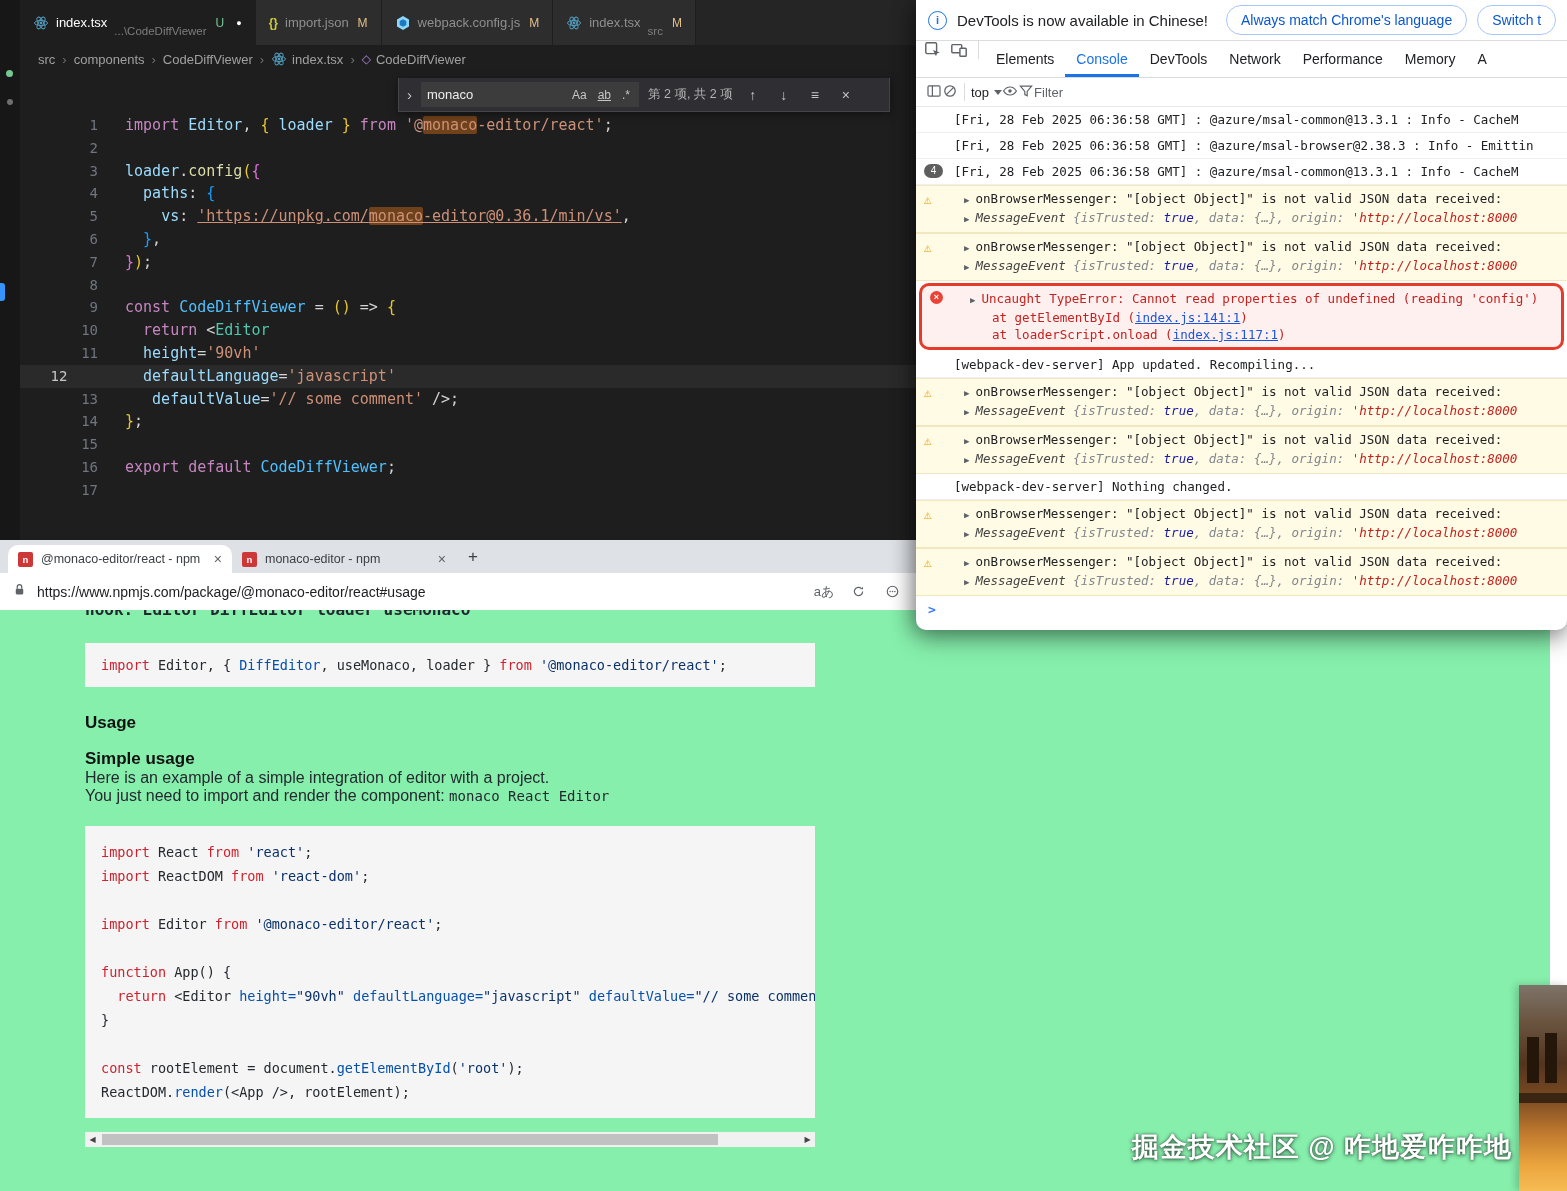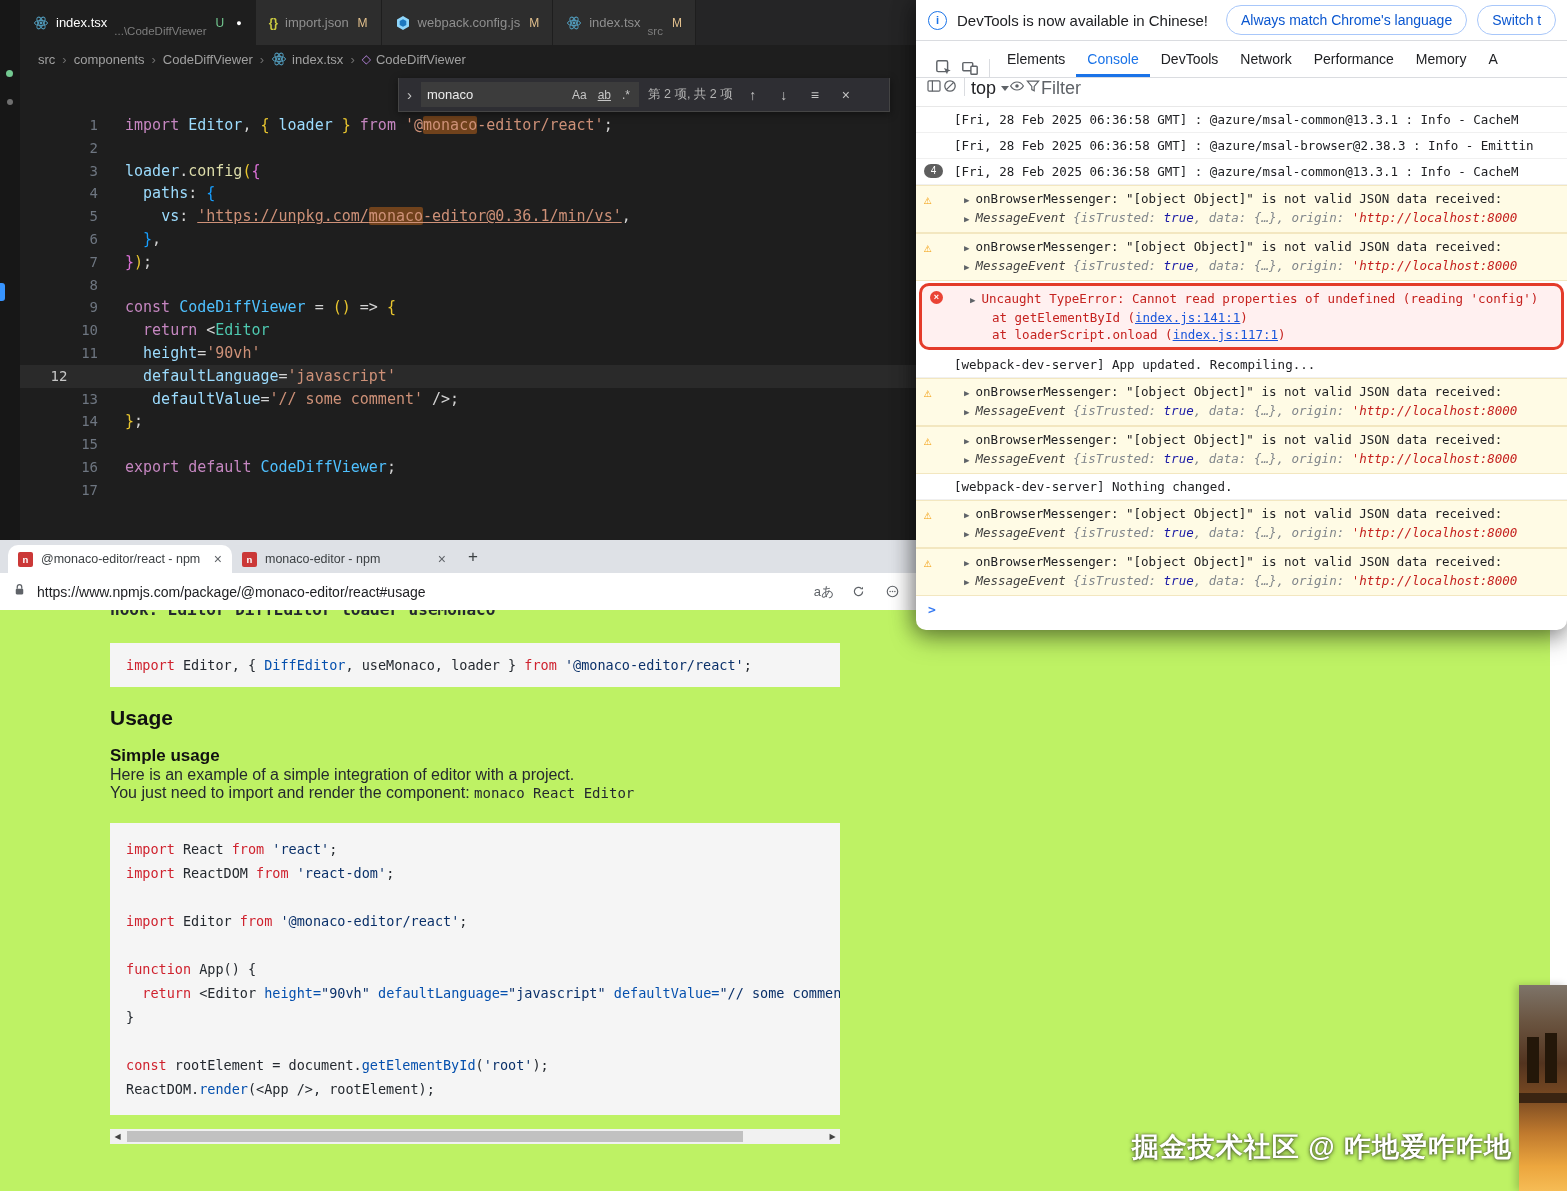--- a/index.html
+++ b/index.html
@@ -52,28 +52,28 @@
   .find-opt.u{text-decoration:underline;}
   .find-count{color:#b3b3b3;font-size:12.5px;white-space:nowrap;}
   .find-btn{color:#c5c5c5;width:22px;text-align:center;font-size:14px;}
 
   
   .devtools{position:absolute;left:916px;top:0;width:651px;height:630px;background:#fff;border-radius:0 0 10px 10px;box-shadow:-4px 2px 20px rgba(0,0,0,.3),0 8px 26px rgba(0,0,0,.35);overflow:hidden;z-index:20;}
   .dt-notice{height:40px;display:flex;align-items:center;gap:10px;padding:0 12px;border-bottom:1px solid #dadce0;white-space:nowrap;overflow:hidden;}
   .i-info{width:17px;height:17px;border-radius:50%;border:1.8px solid #1a73e8;color:#1a73e8;font-size:11px;font-weight:bold;display:grid;place-items:center;flex-shrink:0;}
   .dt-notice-text{font-size:15px;color:#202124;margin-right:8px;}
   .dt-pill{border:1.2px solid #a8c7fa;color:#0b57d0;font-size:14px;padding:6px 14px;border-radius:18px;white-space:nowrap;flex-shrink:0;}
-  .dt-tabs{height:36px;display:flex;align-items:flex-end;border-bottom:1px solid #dadce0;padding-left:15px;}
+  .dt-tabs{height:36px;display:flex;align-items:flex-start;border-bottom:1px solid #dadce0;padding-left:4px;}
   .dt-ticon{width:26px;display:grid;place-items:center;}
   .dt-ticon svg{width:18px;height:18px;}
   .dt-sep{width:1px;height:18px;background:#dadce0;margin:0 6px;}
   .dt-tabs-list{display:flex;height:100%;}
   .dt-tab{padding:0 11px;font-size:14px;color:#202124;display:flex;align-items:center;white-space:nowrap;}
   .dt-tab.active{color:#1a73e8;box-shadow:inset 0 -3px 0 #1a73e8;}
-  .dt-ctoolbar{height:28px;display:flex;align-items:flex-start;padding:0 10px;border-bottom:1px solid #e8e8e8;color:#5f6368;font-size:18px;}
+  .dt-ctoolbar{height:28px;display:flex;align-items:center;padding:0 10px;border-bottom:1px solid #e8e8e8;color:#5f6368;font-size:13px;}
   .dt-ctoolbar svg{width:16px;height:16px;}
   .dt-top{display:flex;align-items:center;gap:5px;color:#202124;}
   .caret{width:0;height:0;border-left:4px solid transparent;border-right:4px solid transparent;border-top:5px solid #5f6368;}
   .dt-console{font-family:"DejaVu Sans Mono",monospace;font-size:12.5px;}
   .dt-row{display:flex;padding:4px 8px;border-bottom:1px solid #f0f0f0;line-height:17px;}
   .dt-gutter{width:30px;display:flex;align-items:flex-start;gap:4px;flex-shrink:0;padding-top:1px;}
   .dt-row.warning .dt-gutter,.dt-row.error .dt-gutter{width:40px;}
   .dt-body{flex:1;min-width:0;}
   .dt-line{white-space:nowrap;overflow:hidden;color:#202124;}
   .tri{color:#5f6368;font-size:9px;margin-right:6px;}
@@ -102,32 +102,32 @@
   .br-tab.active{background:#fff;}
   .br-tab .fav{width:15px;height:15px;background:#cb3837;color:#fff;font-weight:bold;font-size:9.5px;display:grid;place-items:center;border-radius:2px;flex-shrink:0;}
   .br-tab .ttl{flex:1;white-space:nowrap;overflow:hidden;}
   .br-tab .x{color:#5f6368;font-size:14px;}
   .br-newtab{width:26px;text-align:center;color:#3c4043;font-size:17px;align-self:center;margin-left:4px;}
   .br-toolbar{height:37px;background:#fff;border-bottom:1px solid #e4e4e4;}
   .br-toolbar-inner{width:916px;height:100%;display:flex;align-items:center;padding:0 12px;gap:10px;box-sizing:border-box;}
   .br-toolbar svg{width:15px;height:15px;flex-shrink:0;}
   .br-url{font-size:14px;color:#202124;flex:1;white-space:nowrap;overflow:hidden;}
   .br-icon{color:#5f6368;font-size:13px;flex-shrink:0;display:grid;place-items:center;width:24px;}
-  .br-page{position:absolute;top:70px;left:0;right:17px;bottom:0;overflow:hidden;padding-left:110px;background:#bef264;}
+  .br-page{position:absolute;top:70px;left:0;right:17px;bottom:0;overflow:hidden;padding-left:85px;background:#86efac;}
   .clip-head{height:10px;overflow:hidden;position:relative;width:730px;}
   .clip-head .inner{margin-top:-10px;font-family:"DejaVu Sans Mono",monospace;font-weight:bold;font-size:16px;color:#24292f;white-space:nowrap;}
   .npm-code{background:#f5f5f5;width:730px;font-family:"DejaVu Sans Mono",monospace;font-size:13.5px;line-height:24px;overflow:hidden;box-sizing:border-box;}
   .npm-code .line{height:24px;white-space:pre;}
   .npm-code .tk-red{color:#cf222e;}
   .npm-code .tk-blue{color:#0550ae;}
   .npm-code .tk-navy{color:#0a3069;}
   .npm-code .tk-pl{color:#24292f;}
   #npm-code1{margin-top:23px;padding:10px 16px;height:44px;}
   #npm-code2{margin-top:21px;padding:14px 16px;height:292px;}
-  .usage-h2{font-size:21px;font-weight:bold;color:#111;margin:19px 0 0;}
+  .usage-h2{font-size:17px;font-weight:bold;color:#111;margin:26px 0 0;}
   .usage-h3{font-size:17px;font-weight:bold;color:#111;margin:16px 0 0;}
   .br-page p{font-size:16px;color:#24292f;margin:0;}
   .p1{margin-top:23px;}
   .p2{margin-top:11px;}
   .inline-code{font-family:"DejaVu Sans Mono",monospace;font-size:14px;}
   .hscroll{width:730px;height:15px;margin-top:14px;display:flex;align-items:center;background:#f1f1f1;}
   .hs-arrow{width:15px;text-align:center;font-size:8px;color:#444;line-height:15px;}
   .hs-track{flex:1;position:relative;height:100%;}
   .hs-thumb{position:absolute;left:2px;top:2px;bottom:2px;width:88%;background:#c1c1c1;}
   .br-vscroll{position:absolute;right:0;top:630px;width:17px;bottom:0;background:#f1f1f1;z-index:15;}

